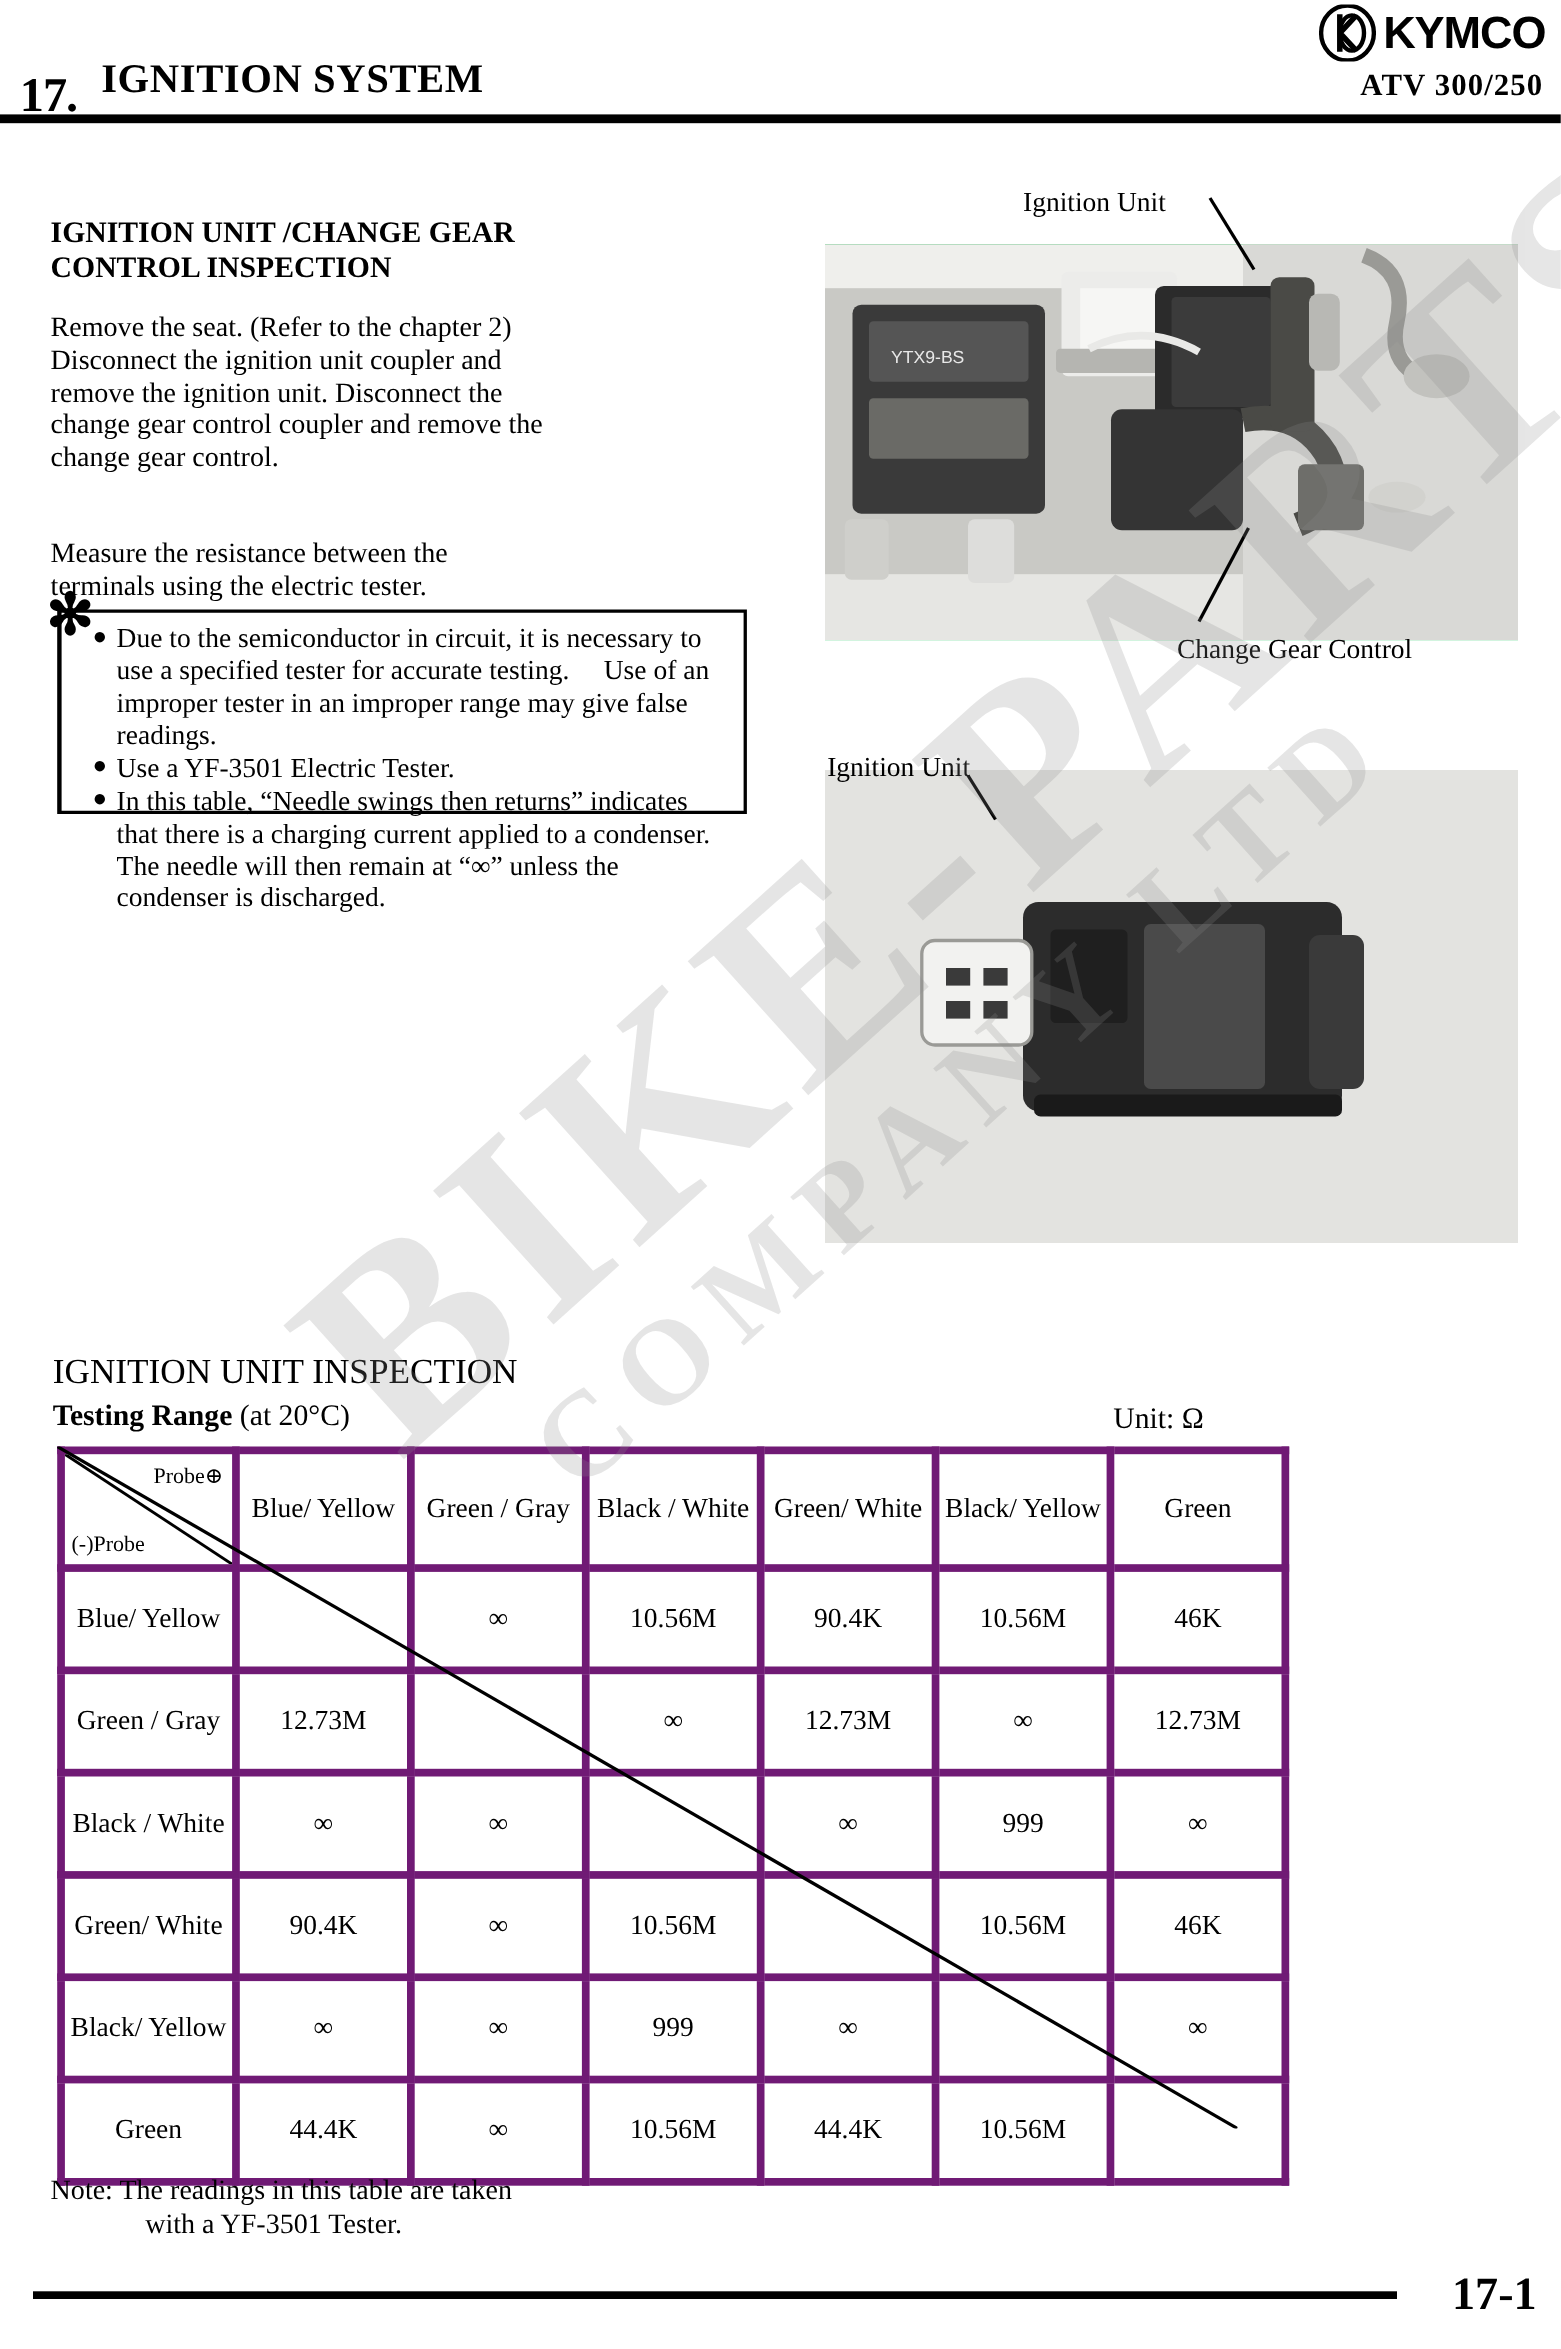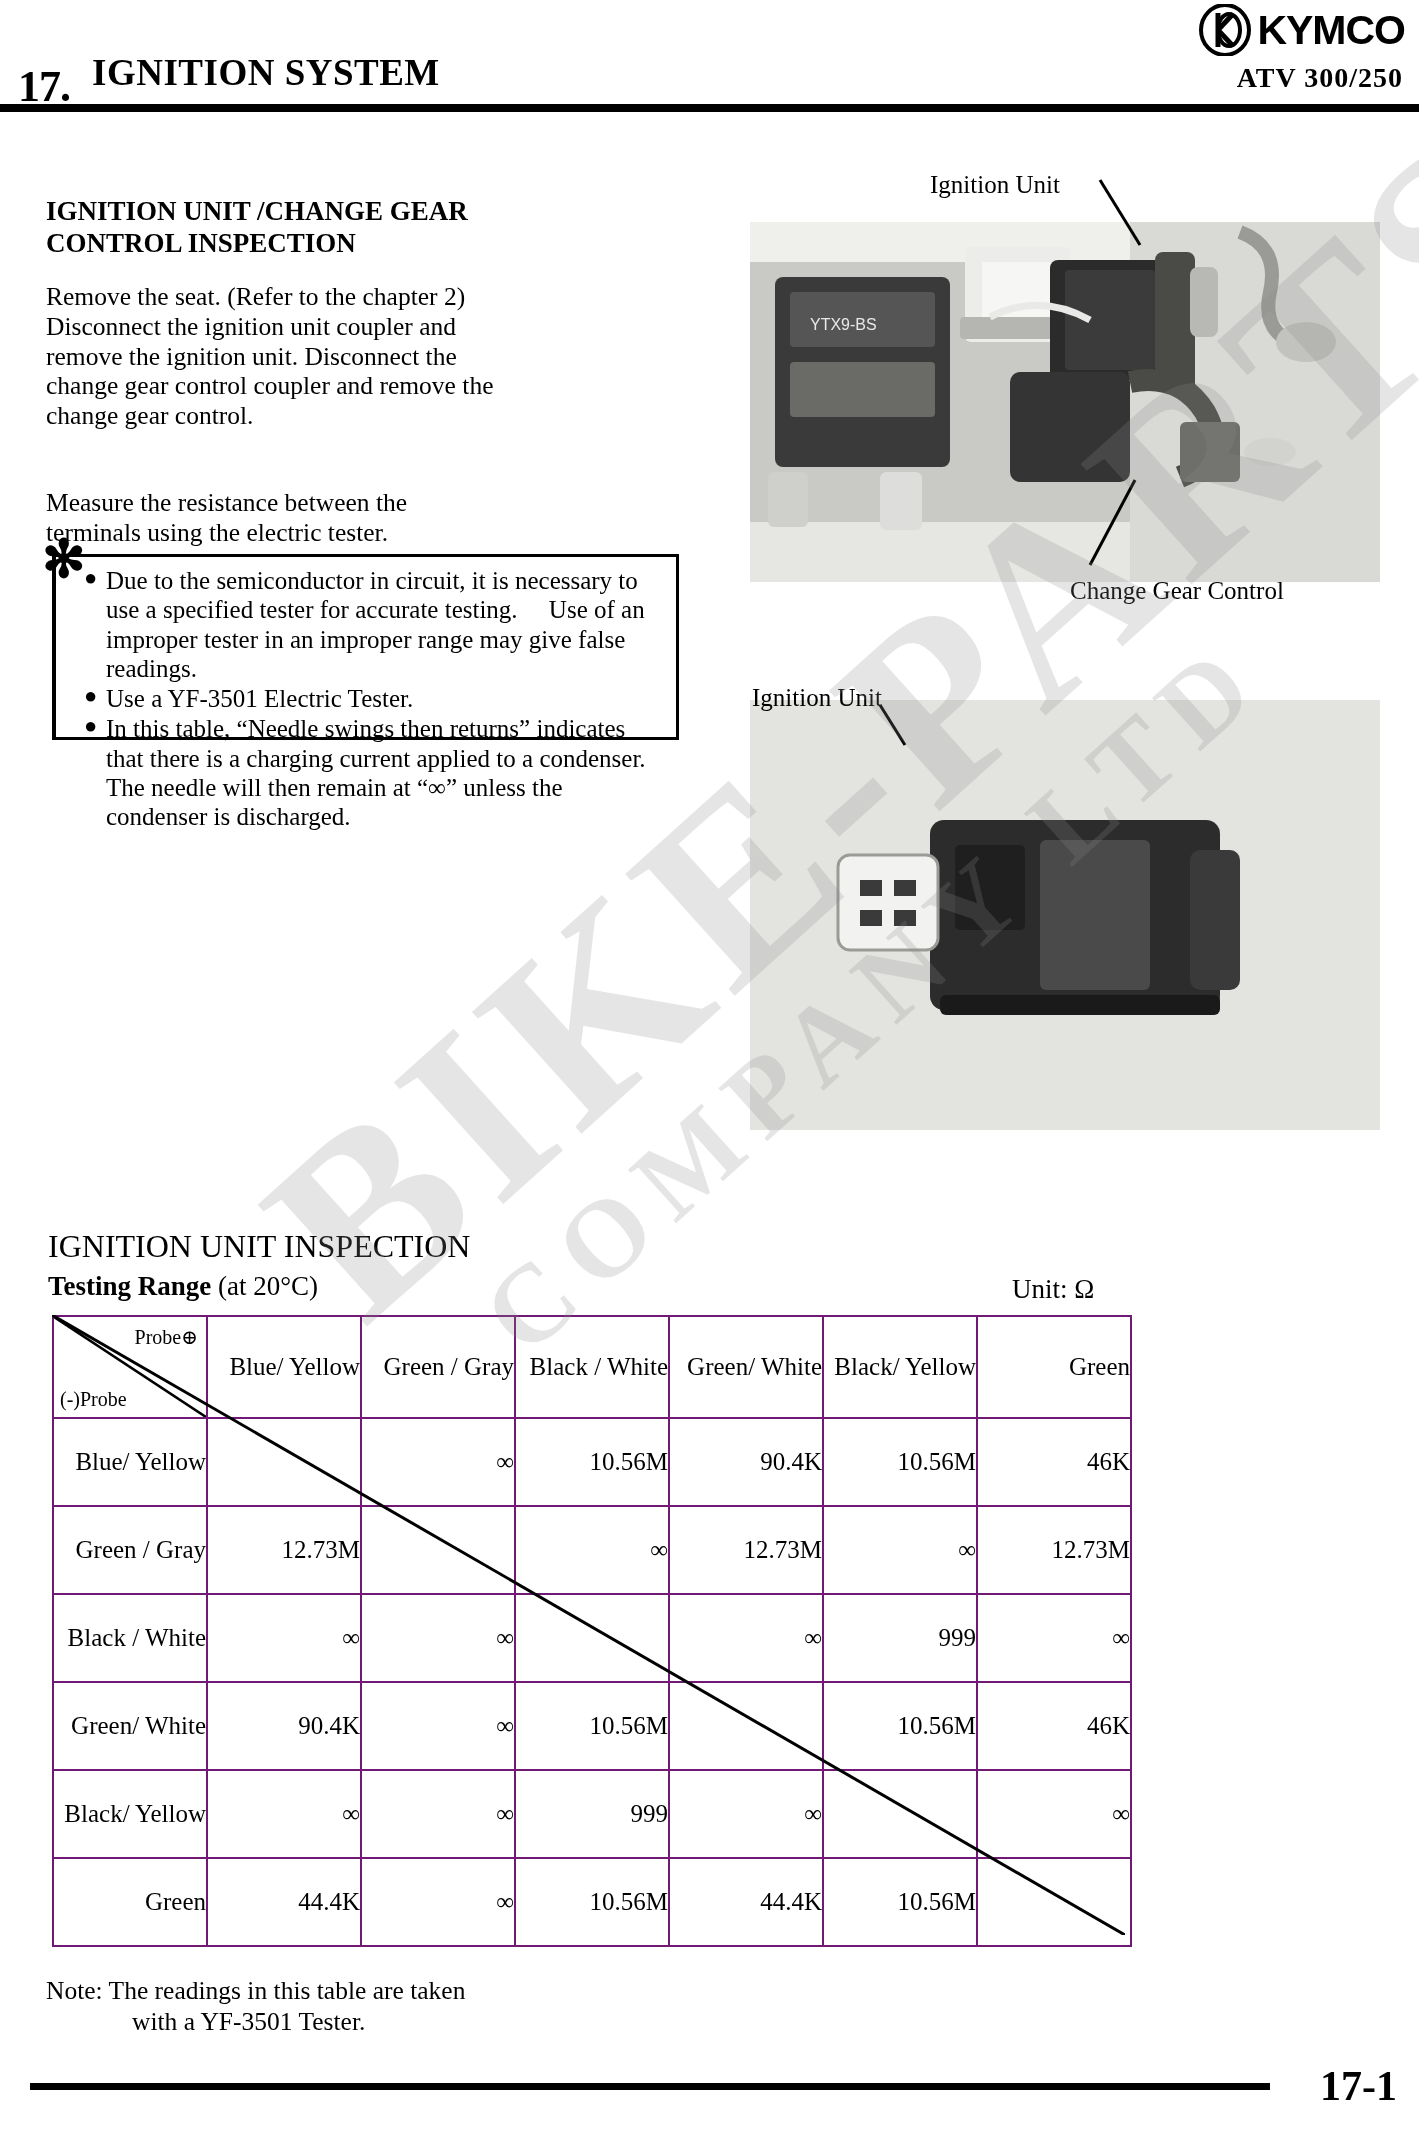--- a/index.html
+++ b/index.html
@@ -189,24 +189,24 @@
     position: absolute;
     left: 52px; top: 1315px;
     width: 1073px;
   }
   table.grid {
     border-collapse: collapse;
     width: 1073px;
     table-layout: fixed;
   }
   table.grid td, table.grid th {
-    border: 2px solid #701a75;
+    border: 7px solid #701a75;
     font-weight: normal;
     font-size: 25px;
-    text-align: right;
+    text-align: center;
     vertical-align: middle;
     padding: 0;
     height: 86px;
     line-height: 1.1;
     margin-left: 40px;
   }
   table.grid td.rowhead, table.grid th.colhead {
     width: 152px;
   }
   .corner-cell {

